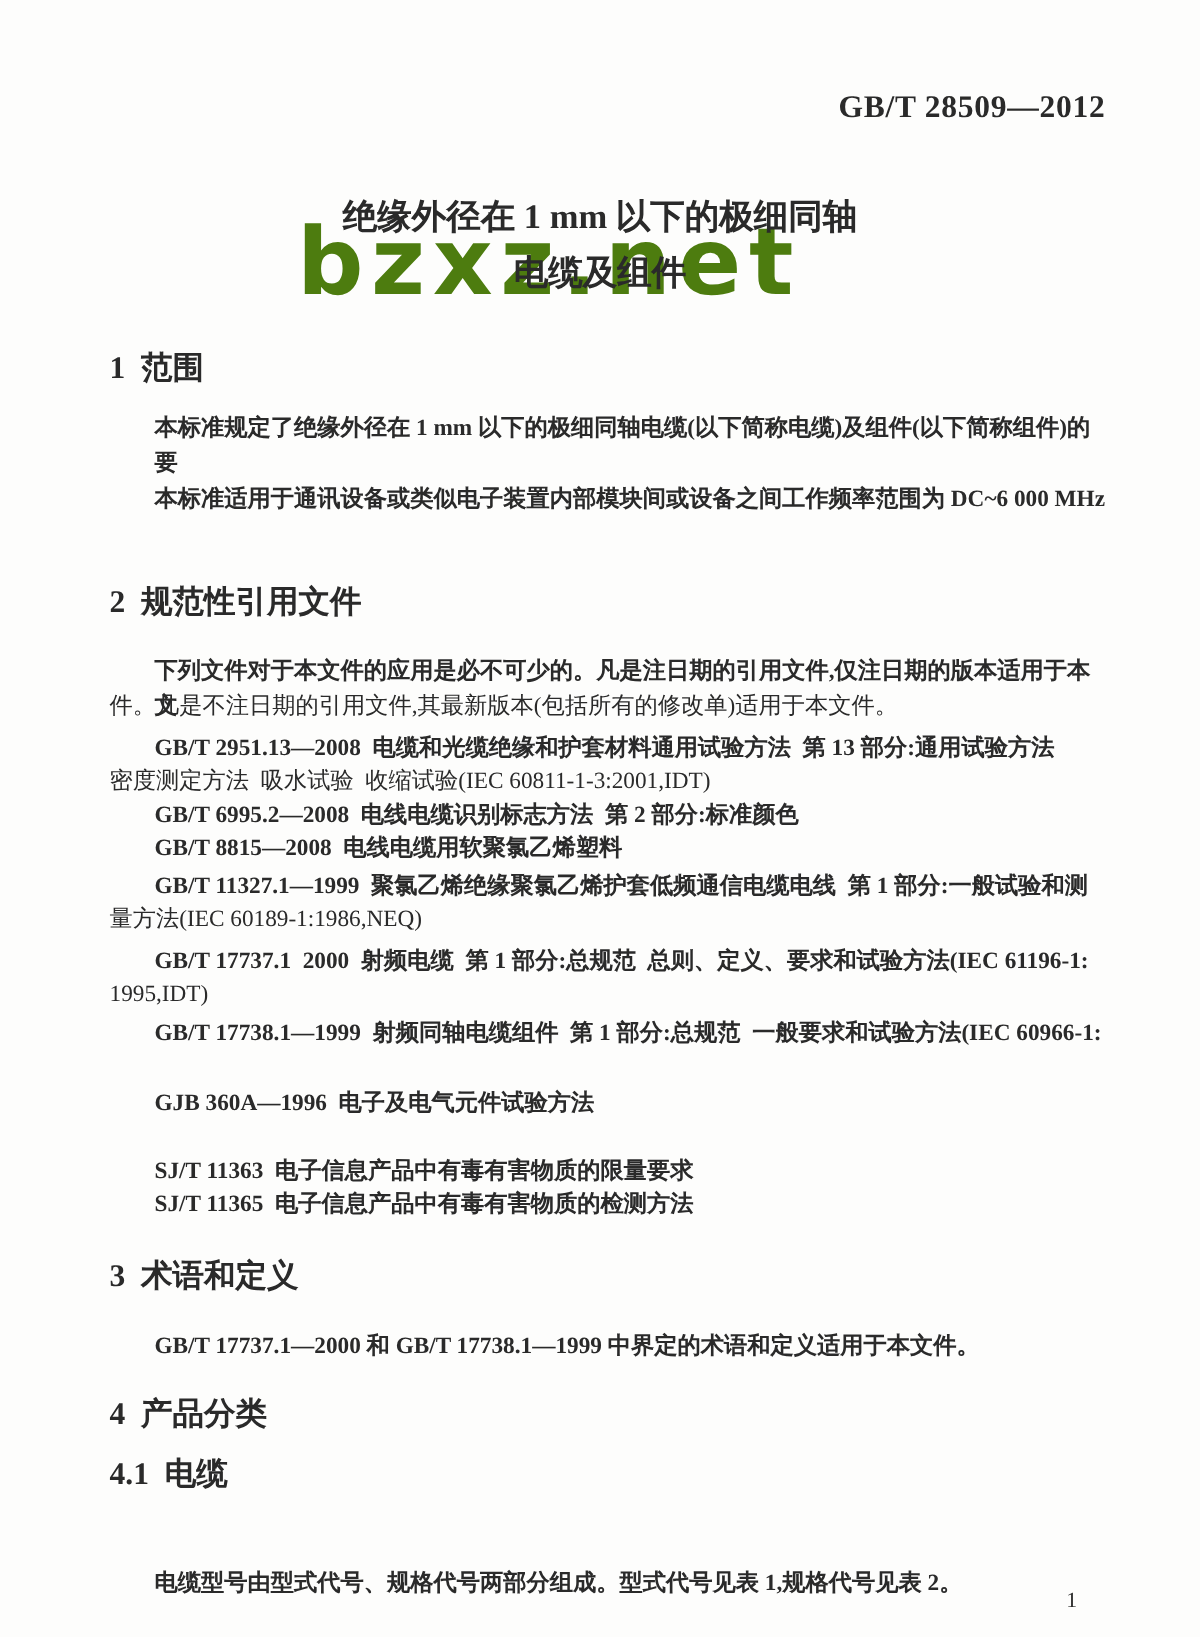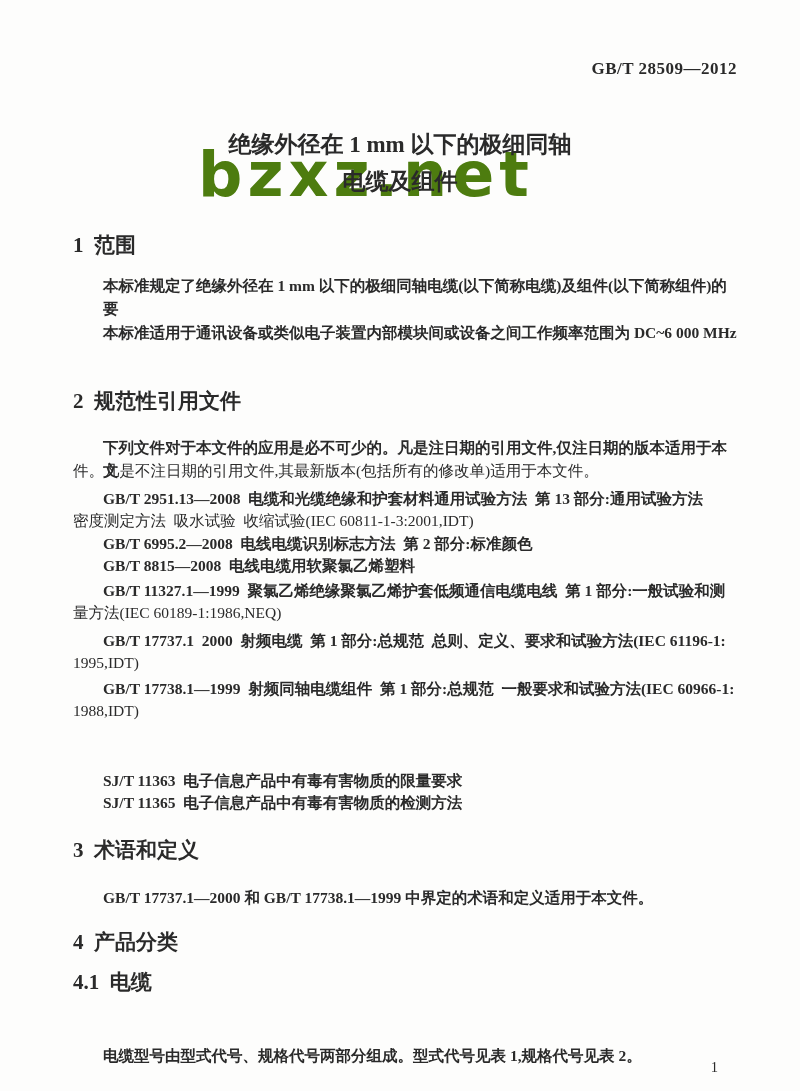--- a/index.html
+++ b/index.html
@@ -23,21 +23,21 @@
     font-size: 62px;
     letter-spacing: 5px;
     color: #4d7c0f;
     z-index: 0;
     user-select: none;
   }
   .doc-code {
     position: absolute;
     top: 59px; right: 63px;
     font-weight: bold;
-    font-size: 17px;
+    font-size: 21px;
     letter-spacing: 0.5px;
     z-index: 1;
   }
   .title-line {
     position: absolute;
     left: 0; right: 0;
     text-align: center;
     font-weight: bold;
     font-size: 23px;
     line-height: 28px;
@@ -84,21 +84,21 @@
 
   <div class="ln ind" style="top:487px">GB/T 2951.13—2008  电缆和光缆绝缘和护套材料通用试验方法  第 13 部分:通用试验方法</div>
   <div class="ln" style="top:509px">密度测定方法  吸水试验  收缩试验(IEC 60811-1-3:2001,IDT)</div>
   <div class="ln ind" style="top:532px">GB/T 6995.2—2008  电线电缆识别标志方法  第 2 部分:标准颜色</div>
   <div class="ln ind" style="top:554px">GB/T 8815—2008  电线电缆用软聚氯乙烯塑料</div>
   <div class="ln ind" style="top:579px">GB/T 11327.1—1999  聚氯乙烯绝缘聚氯乙烯护套低频通信电缆电线  第 1 部分:一般试验和测</div>
   <div class="ln" style="top:601px">量方法(IEC 60189-1:1986,NEQ)</div>
   <div class="ln ind" style="top:629px">GB/T 17737.1  2000  射频电缆  第 1 部分:总规范  总则、定义、要求和试验方法(IEC 61196-1:</div>
   <div class="ln" style="top:651px">1995,IDT)</div>
   <div class="ln ind" style="top:677px">GB/T 17738.1—1999  射频同轴电缆组件  第 1 部分:总规范  一般要求和试验方法(IEC 60966-1:</div>
-  <div class="ln" style="top:699px">1988,IDT)</div>
+  <div class="ln ind" style="top:724px">GJB 360A—1996  电子及电气元件试验方法</div>
   <div class="ln ind" style="top:769px">SJ/T 11363  电子信息产品中有毒有害物质的限量要求</div>
   <div class="ln ind" style="top:791px">SJ/T 11365  电子信息产品中有毒有害物质的检测方法</div>
 
   <div class="ln hd" style="top:839px">3  术语和定义</div>
   <div class="ln ind" style="top:886px">GB/T 17737.1—2000 和 GB/T 17738.1—1999 中界定的术语和定义适用于本文件。</div>
 
   <div class="ln hd" style="top:931px">4  产品分类</div>
   <div class="ln hd" style="top:971px">4.1  电缆</div>
   <div class="ln ind" style="top:1044px">电缆型号由型式代号、规格代号两部分组成。型式代号见表 1,规格代号见表 2。</div>
 

